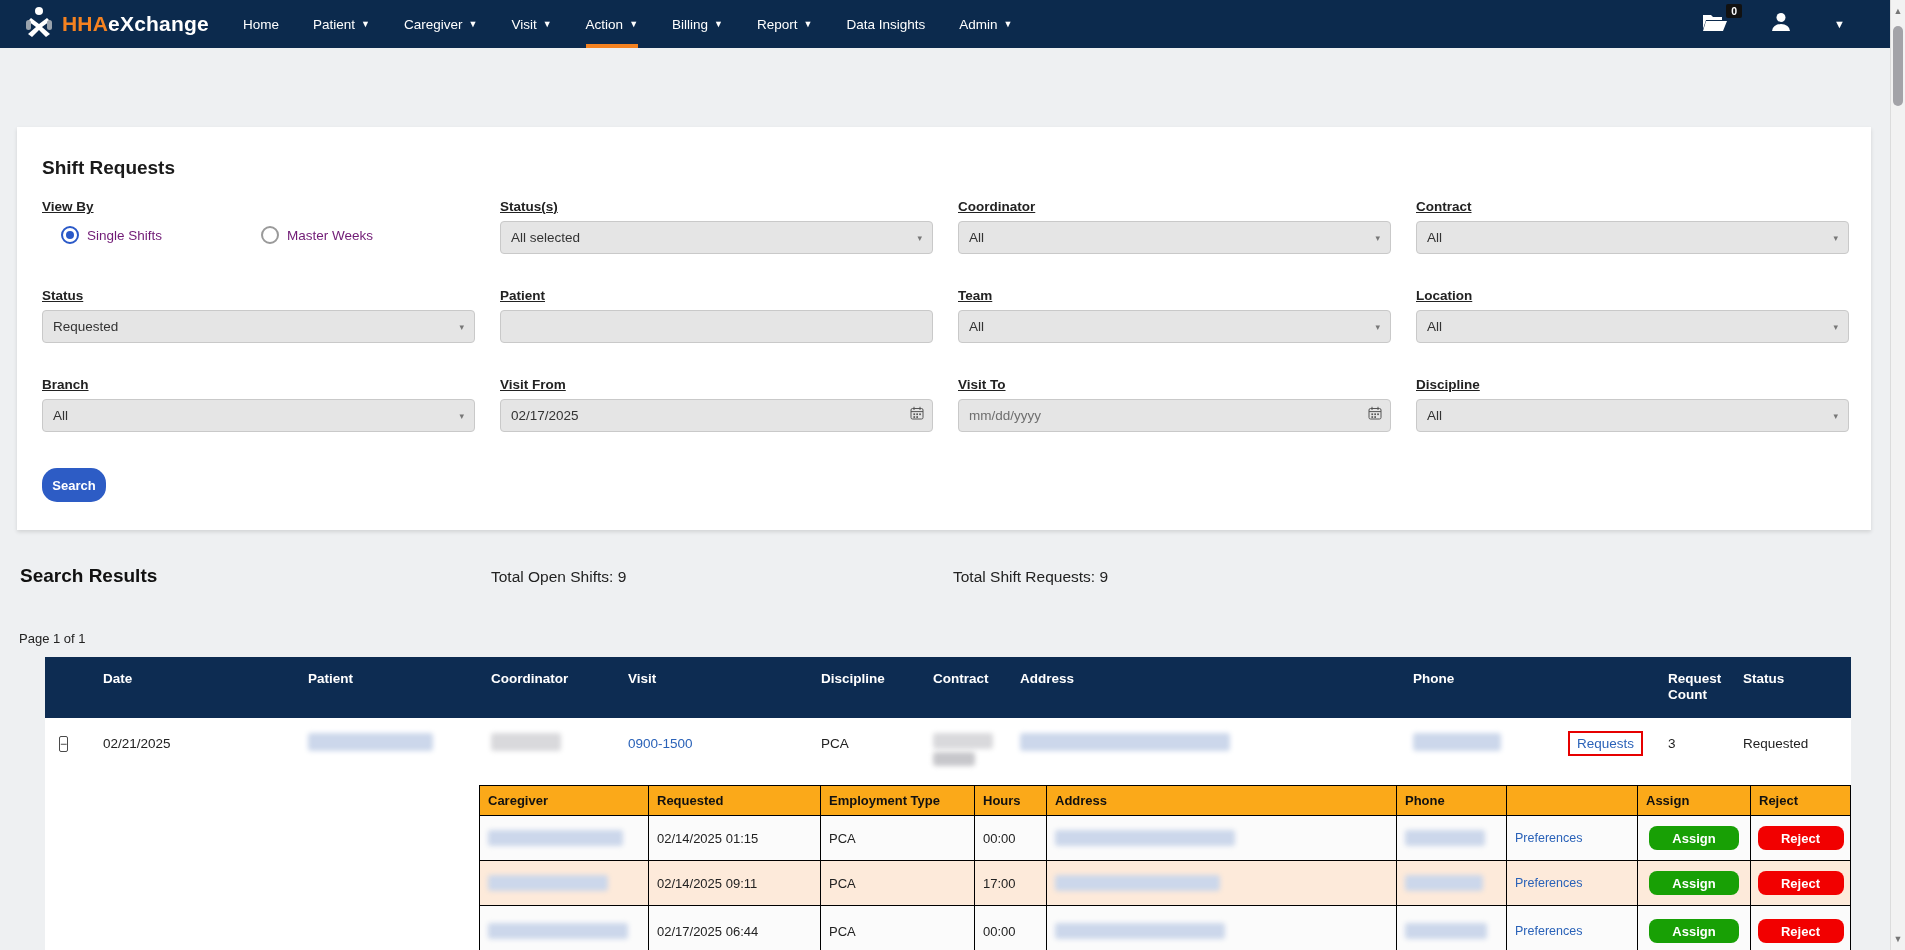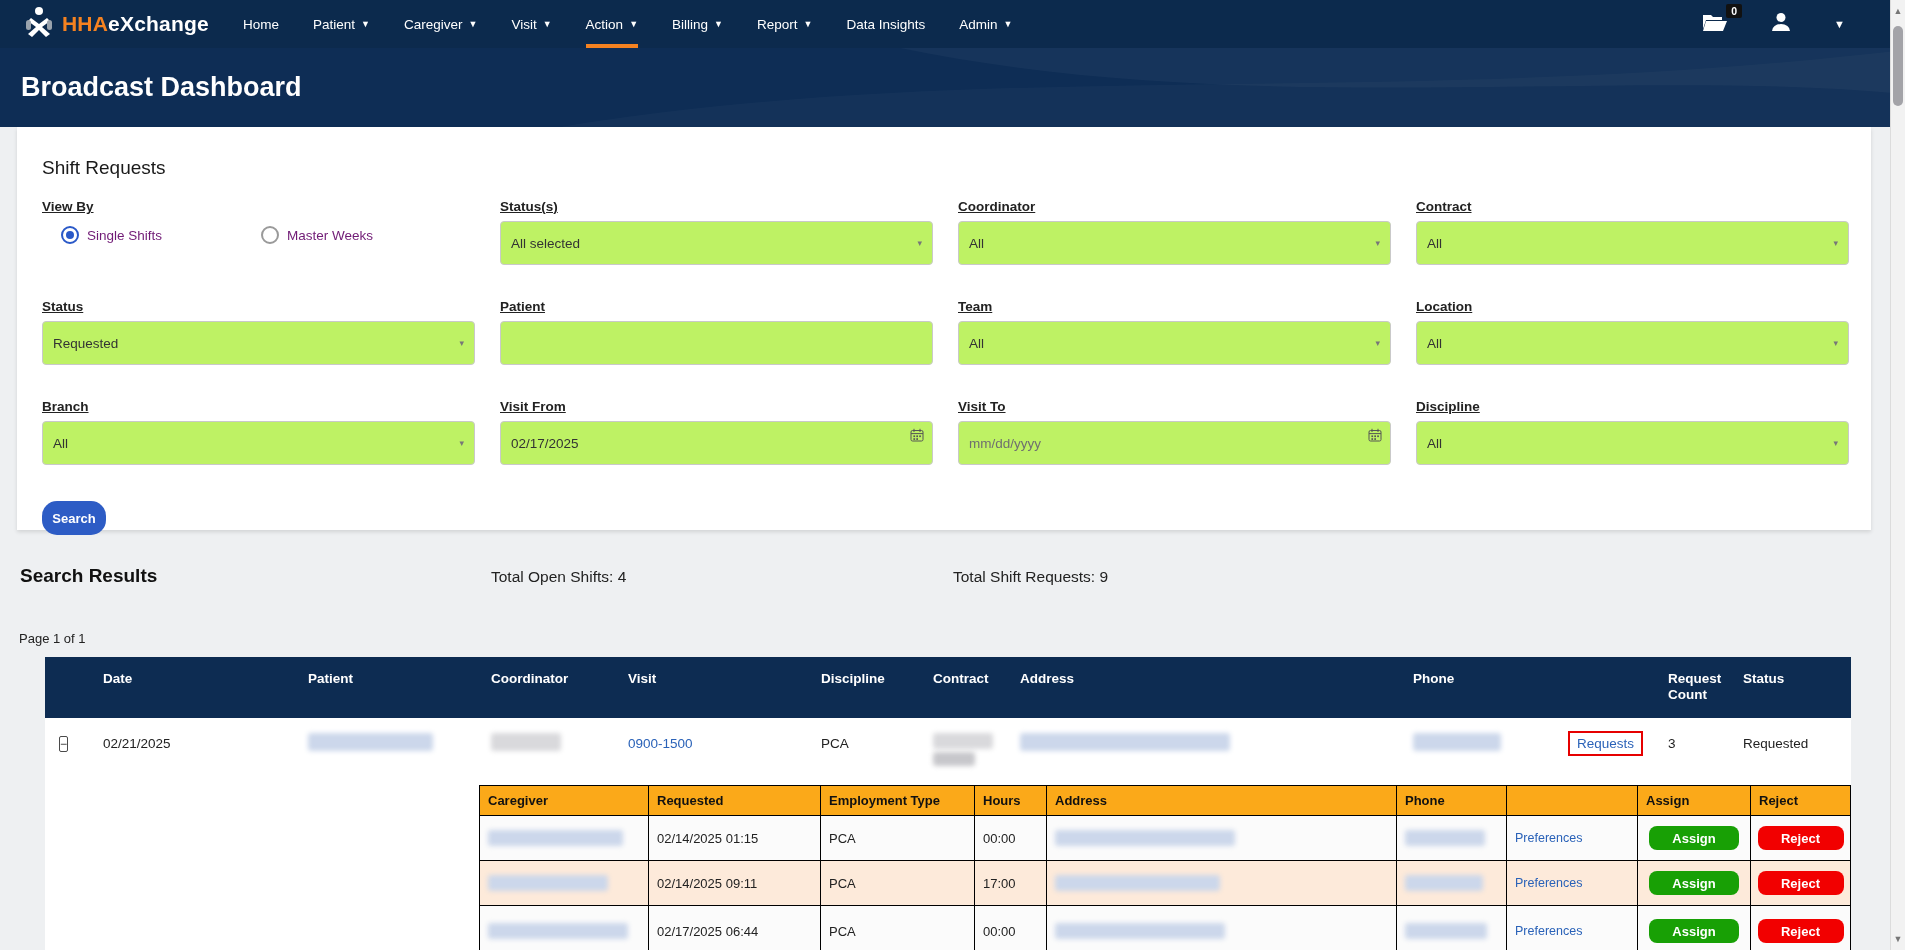--- a/index.html
+++ b/index.html
@@ -26,25 +26,25 @@
   .user-caret { font-size:11px; color:#ffffff; cursor:pointer; }
 
   
   .hero { position:absolute; top:48px; left:0; width:1905px; height:79px; background:#0e2d55; overflow:hidden; }
   .hero svg.waves { position:absolute; top:0; left:0; }
   .hero h1 { position:absolute; left:21px; top:24px; color:#ffffff; font-size:27px; font-weight:bold; }
 
   
   .filter-card { position:absolute; top:127px; left:17px; width:1854px; height:403px; background:#ffffff;
                  box-shadow:0 2px 4px rgba(0,0,0,.12); padding:30px 25px 0 25px; }
-  .filter-card h2 { font-size:19px; font-weight:normal; color:#1a1a1a; margin-bottom:16px; }
+  .filter-card h2 { font-size:19px; font-weight:bold; color:#1a1a1a; margin-bottom:16px; }
   .fgrid { display:grid; grid-template-columns:repeat(4,433px); column-gap:25px; row-gap:34px; margin-top:20px; }
   .field label { display:block; font-size:13.5px; font-weight:bold; color:#222222; margin-bottom:7px;text-decoration:underline; }
-  .control { position:relative; width:433px; height:44px; border:1px solid #c9c9c9; border-radius:4px;
-             background:#bef264; display:flex; align-items:center; padding:0 10px; font-size:13.5px;
+  .control { position:relative; width:433px; height:33px; border:1px solid #c9c9c9; border-radius:4px;
+             background:#e5e5e5; display:flex; align-items:center; padding:0 10px; font-size:13.5px;
              color:#333333; cursor:pointer; }
   .control .sel-caret { position:absolute; right:10px; font-size:9px; color:#777777; }
   .control input { border:none; outline:none; width:100%; height:100%; font-size:13.5px;
                    font-family:"Liberation Sans", sans-serif; color:#333333; background:transparent; }
   .control input.ghost { color:#6f6f6f; }
   .cal-ico { position:absolute; right:8px; top:6px; cursor:pointer; }
   .radio-row { display:flex; align-items:center; gap:80px; height:28px; }
   .radio-opt { display:flex; align-items:center; gap:8px; font-size:13.5px; color:#701a75; cursor:pointer;padding-left:19px; }
   .radio { width:18px; height:18px; border-radius:50%; border:2px solid #2a59c8; position:relative; }
   .radio.on::after { content:""; position:absolute; left:3px; top:3px; width:8px; height:8px;
@@ -169,27 +169,20 @@
       <span>
         <svg width="22" height="22" viewBox="0 0 22 22">
           <circle cx="11" cy="6.5" r="4.5" fill="#ffffff"></circle>
           <path d="M2 20 a9 7 0 0 1 18 0 Z" fill="#ffffff"></path>
         </svg>
       </span>
       <span class="user-caret">▼</span>
     </div>
   </div>
 
-  <div class="hero">
-    <svg class="waves" width="1905" height="79">
-      <path d="M560,79 C1000,8 1380,62 1905,2 L1905,79 Z" fill="rgba(255,255,255,0.028)"></path>
-      <path d="M900,0 C1250,72 1620,18 1905,46 L1905,0 Z" fill="rgba(255,255,255,0.035)"></path>
-    </svg>
-    <h1>Broadcast Dashboard</h1>
-  </div>
 
   <div class="filter-card">
     <h2>Shift Requests</h2>
     <div class="fgrid">
 
       <div class="field">
         <label>View By</label>
         <div class="radio-row">
           <span class="radio-opt">
             <span class="radio on"></span>
@@ -312,21 +305,21 @@
           <span class="sel-caret">▾</span>
         </div>
       </div>
 
     </div>
     <button class="search-btn">Search</button>
   </div>
 
   <div class="results-head">
     <h2>Search Results</h2>
-    <span class="total-open">Total Open Shifts: 4</span>
+    <span class="total-open">Total Open Shifts: 9</span>
     <span class="total-req">Total Shift Requests: 9</span>
   </div>
   <div class="page-label">Page 1 of  1</div>
 
   <div class="table-wrap">
     <div class="thead mcols">
       <div></div>
       <div>Date</div>
       <div>Patient</div>
       <div>Coordinator</div>

